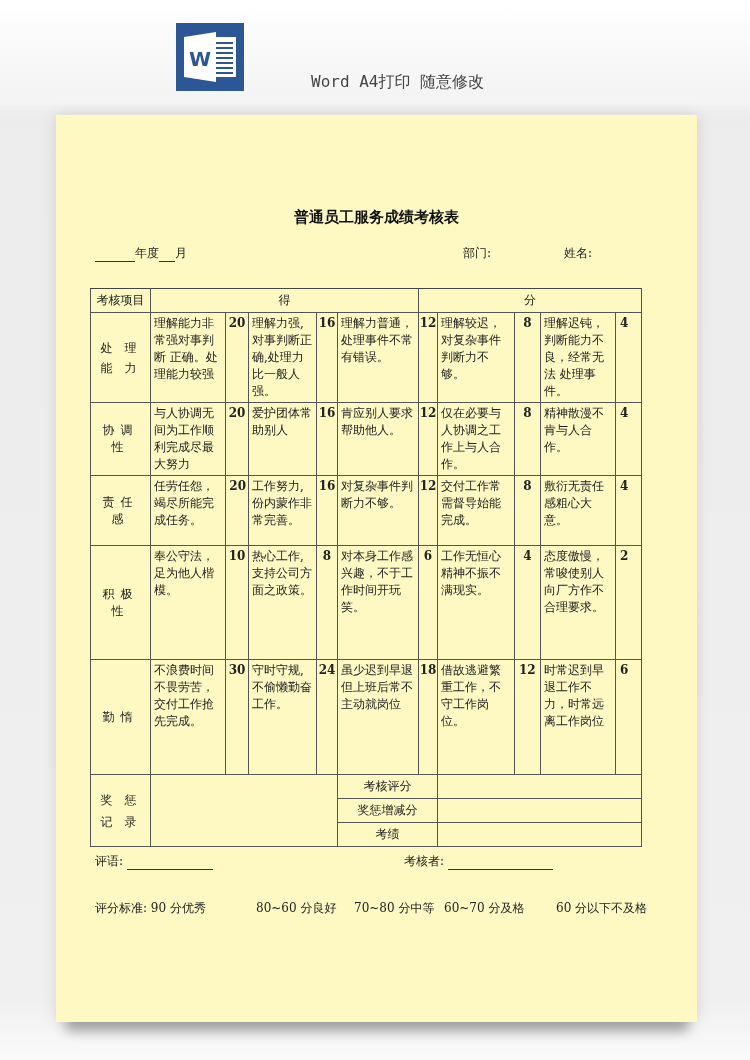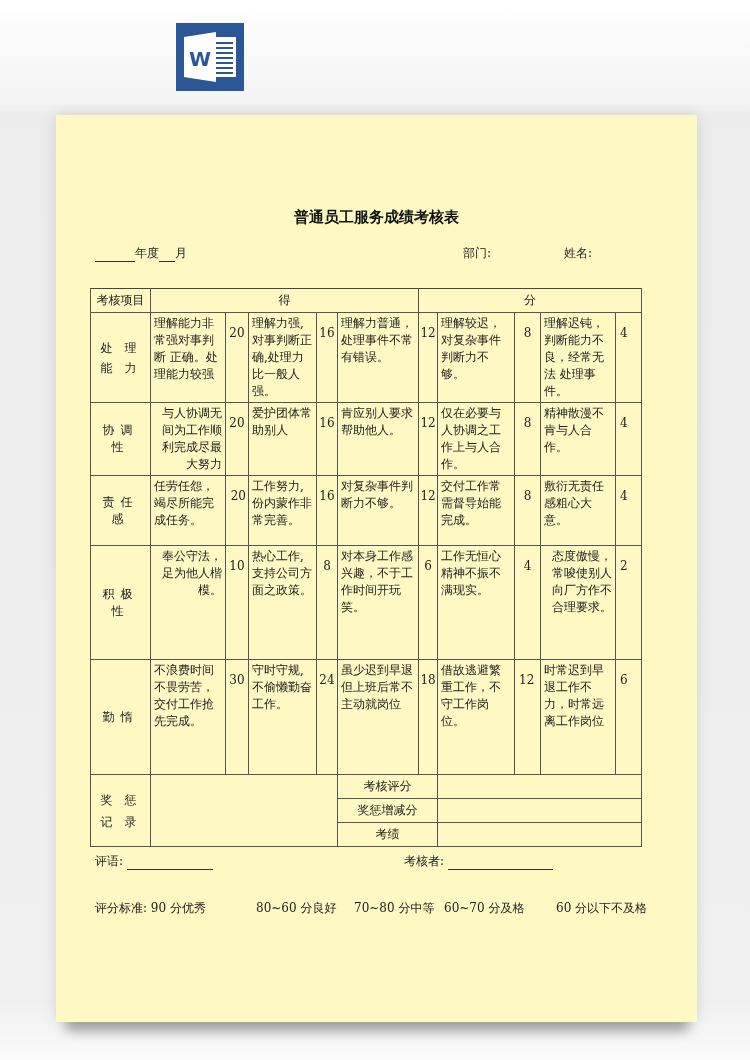--- a/index.html
+++ b/index.html
@@ -23,23 +23,23 @@
   .doc-title { position: absolute; left: 0; width: 100%; top: 93px; text-align: center; font-size: 15px; font-weight: bold; color: #111; }
   .meta { position: absolute; top: 130px; font-size: 12px; color: #222; white-space: nowrap; }
   .blank { display: inline-block; border-bottom: 1px solid #333; height: 12px; vertical-align: bottom; }
 
   
   table.grid { position: absolute; left: 34px; top: 173px; border-collapse: collapse; table-layout: fixed; width: 551px; font-size: 12px; line-height: 17px; color: #222; }
   table.grid td { border: 1px solid #555; padding: 2px 3px; vertical-align: top; }
   table.grid tr.outer-top td { border-top: 1.5px solid #444; }
   .hdr td { height: 19px; vertical-align: middle !important; text-align: center; }
   .cat { text-align: center; vertical-align: middle !important; letter-spacing: 6px; }
-  .score { text-align: center; padding: 12px 0 !important; }
+  .score { text-align: center; padding: 2px 0 !important; font-weight: bold; }
   .score-left { text-align: left; padding-left: 4px !important; }
-  .ctr { text-align: right; }
+  .ctr { text-align: left; }
   .sub-label { text-align: center; vertical-align: middle !important; height: 19px; }
 
   .sign { position: absolute; top: 738px; font-size: 12px; white-space: nowrap; }
   .std { position: absolute; top: 785px; font-size: 12px; white-space: nowrap; }
 </style>
 </head>
 <body>
 
 <div class="banner">
   <div class="word-icon">
@@ -52,20 +52,21 @@
         <line x1="40" y1="30" x2="57" y2="30"></line>
           <line x1="40" y1="35" x2="57" y2="35"></line>
         <line x1="40" y1="40" x2="57" y2="40"></line>
           <line x1="40" y1="45" x2="57" y2="45"></line>
         <line x1="40" y1="50" x2="57" y2="50"></line>
       </g>
       <polygon points="8,14 40,9 40,59 8,54" fill="#fff"></polygon>
       <text x="24" y="43" text-anchor="middle" font-family="DejaVu Sans, sans-serif" font-weight="bold" font-size="20" fill="#2b5797">W</text>
     </svg>
   </div>
+  <div class="banner-sub">Word A4打印 随意修改</div>
 </div>
 
 <div class="page-shadow"></div>
 
 <div class="page">
   <div class="doc-title">普通员工服务成绩考核表</div>
 
   <div class="meta" style="left:39px;">
     <span class="blank" style="width:40px;"></span><span>年度</span><span class="blank" style="width:16px;"></span><span>月</span>
   </div>

